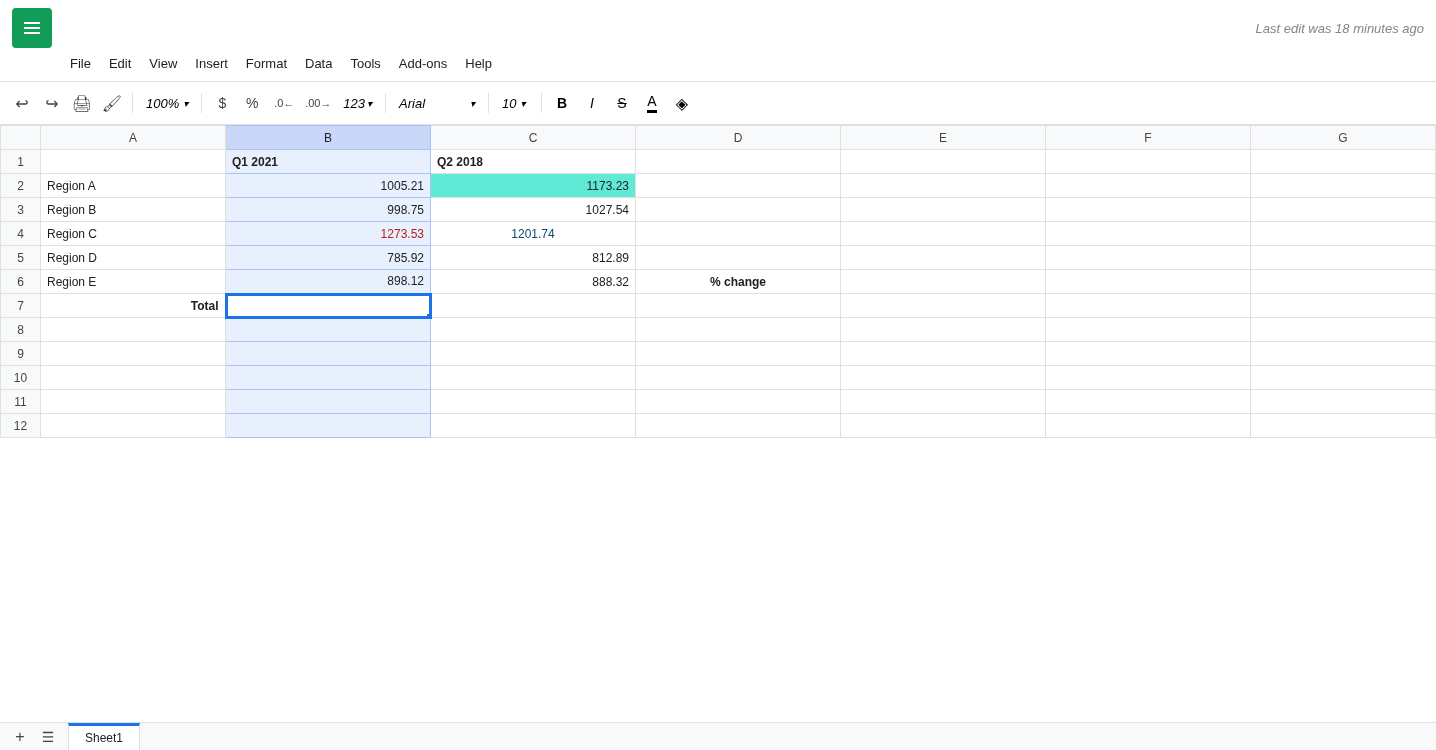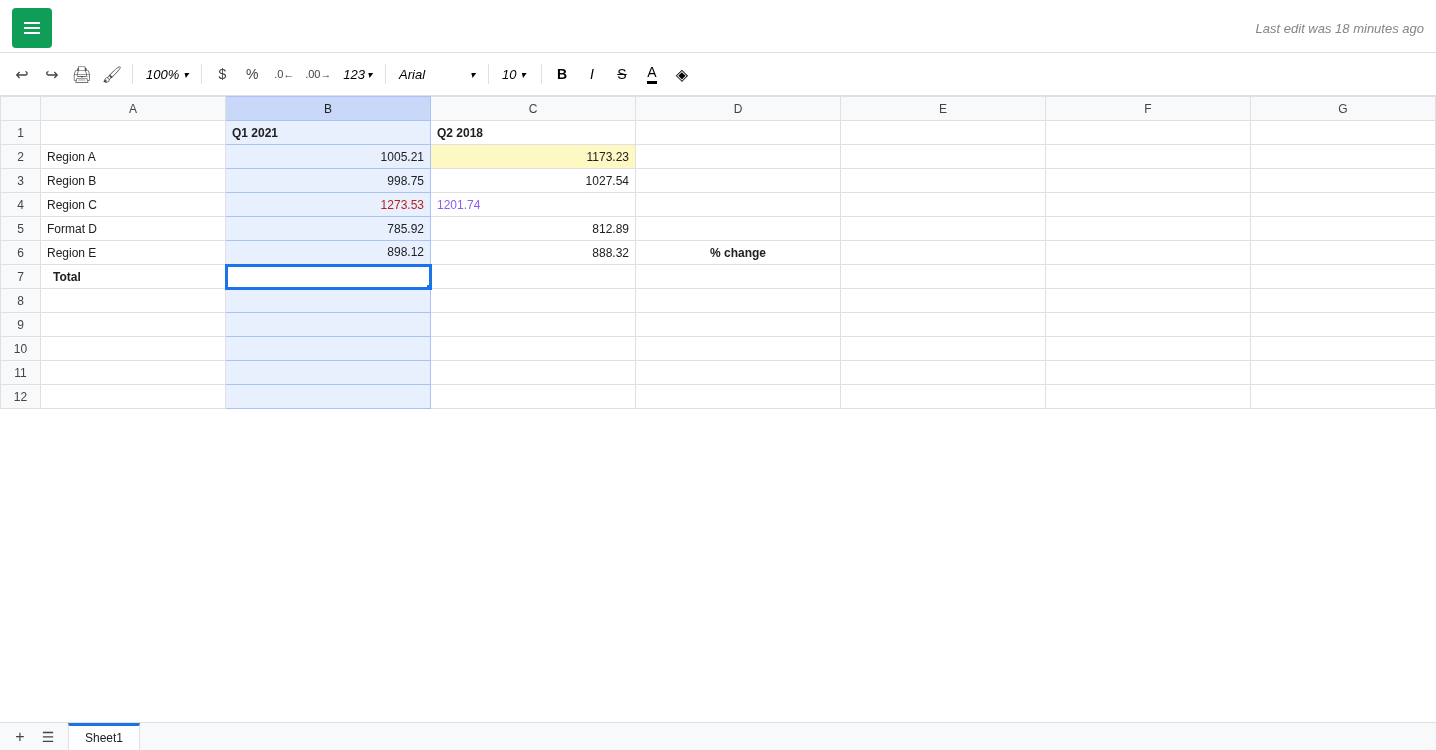--- a/index.html
+++ b/index.html
@@ -63,20 +63,31 @@
         <rect width="24" height="24" rx="2" fill="#0f9d58"></rect>
         <rect x="4" y="6" width="16" height="2" fill="white"></rect>
         <rect x="4" y="11" width="16" height="2" fill="white"></rect>
         <rect x="4" y="16" width="16" height="2" fill="white"></rect>
       </svg>
     </div>
     <div style="flex:1;"></div>
     <span style="font-size:13px; color:#80868b; font-style:italic;">Last edit was 18 minutes ago</span>
   </div>
 
+  <div id="menu-bar" style="display:flex; align-items:center; padding: 0 12px 6px 62px; gap:2px;">
+    <span style="padding:4px 8px; font-size:13px; color:#202124; cursor:pointer; border-radius:4px;">File</span>
+    <span style="padding:4px 8px; font-size:13px; color:#202124; cursor:pointer; border-radius:4px;">Edit</span>
+    <span style="padding:4px 8px; font-size:13px; color:#202124; cursor:pointer; border-radius:4px;">View</span>
+    <span style="padding:4px 8px; font-size:13px; color:#202124; cursor:pointer; border-radius:4px;">Insert</span>
+    <span style="padding:4px 8px; font-size:13px; color:#202124; cursor:pointer; border-radius:4px;">Format</span>
+    <span style="padding:4px 8px; font-size:13px; color:#202124; cursor:pointer; border-radius:4px;">Data</span>
+    <span style="padding:4px 8px; font-size:13px; color:#202124; cursor:pointer; border-radius:4px;">Tools</span>
+    <span style="padding:4px 8px; font-size:13px; color:#202124; cursor:pointer; border-radius:4px;">Add-ons</span>
+    <span style="padding:4px 8px; font-size:13px; color:#202124; cursor:pointer; border-radius:4px;">Help</span>
+  </div>
 
   <div id="toolbar" style="display:flex; align-items:center; padding:4px 8px; border-top:1px solid #e0e0e0; border-bottom:1px solid #e0e0e0; gap:2px; background:#fff; height:44px;">
     <button class="toolbar-btn" title="Undo" style="display:flex;align-items:center;justify-content:center;width:28px;height:28px;border-radius:4px;cursor:pointer;color:#444;font-size:16px;border:none;background:none;">↩</button>
     <button class="toolbar-btn" title="Redo" style="display:flex;align-items:center;justify-content:center;width:28px;height:28px;border-radius:4px;cursor:pointer;color:#444;font-size:16px;border:none;background:none;">↪</button>
     <button class="toolbar-btn" title="Print" style="display:flex;align-items:center;justify-content:center;width:28px;height:28px;border-radius:4px;cursor:pointer;color:#444;font-size:16px;border:none;background:none;">🖨</button>
     <button class="toolbar-btn" title="Paint format" style="display:flex;align-items:center;justify-content:center;width:28px;height:28px;border-radius:4px;cursor:pointer;color:#444;font-size:16px;border:none;background:none;">🖌</button>
     <div style="width:1px;height:20px;background:#e0e0e0;margin:0 4px;"></div>
     <div class="toolbar-select" style="display:flex;align-items:center;gap:4px;padding:2px 6px;border:1px solid transparent;border-radius:4px;cursor:pointer;font-size:13px;">
       <span>100%</span>
       <span style="font-size:10px;">▾</span>
@@ -145,21 +156,21 @@
           <td class="data-cell" style="background:#fff;border:1px solid #e0e0e0;height:24px;"></td>
           <td class="data-cell" style="background:#fff;border:1px solid #e0e0e0;height:24px;"></td>
           <td class="data-cell" style="background:#fff;border:1px solid #e0e0e0;height:24px;"></td>
           <td class="data-cell" style="background:#fff;border:1px solid #e0e0e0;height:24px;"></td>
         </tr>
 
         <tr>
           <td class="row-header" style="background:#f8f9fa;color:#444;text-align:center;font-weight:normal;font-size:12px;border:1px solid #e0e0e0;padding:0 4px;height:24px;">2</td>
           <td class="data-cell text-left" style="color:#202124;background:#fff;text-align:left;border:1px solid #e0e0e0;padding:0 6px;height:24px;font-size:12px;">Region A</td>
           <td class="data-cell col-b-cell text-right" style="color:#202124;background:#e8f0fe;text-align:right;border:1px solid #aac2f5;padding:0 6px;height:24px;font-size:12px;">1005.21</td>
-          <td class="data-cell text-right" style="color:#202124;background:#fef9c3;text-align:right;border:1px solid #e0e0e0;padding:0 6px;height:24px;font-size:12px;">1173.23</td>
+          <td class="data-cell text-right" style="color:#202124;background:#5eead4;text-align:right;border:1px solid #e0e0e0;padding:0 6px;height:24px;font-size:12px;">1173.23</td>
           <td class="data-cell" style="background:#fff;border:1px solid #e0e0e0;height:24px;"></td>
           <td class="data-cell" style="background:#fff;border:1px solid #e0e0e0;height:24px;"></td>
           <td class="data-cell" style="background:#fff;border:1px solid #e0e0e0;height:24px;"></td>
           <td class="data-cell" style="background:#fff;border:1px solid #e0e0e0;height:24px;"></td>
         </tr>
 
         <tr>
           <td class="row-header" style="background:#f8f9fa;color:#444;text-align:center;font-weight:normal;font-size:12px;border:1px solid #e0e0e0;padding:0 4px;height:24px;">3</td>
           <td class="data-cell text-left" style="color:#202124;background:#fff;text-align:left;border:1px solid #e0e0e0;padding:0 6px;height:24px;font-size:12px;">Region B</td>
           <td class="data-cell col-b-cell text-right" style="color:#202124;background:#e8f0fe;text-align:right;border:1px solid #aac2f5;padding:0 6px;height:24px;font-size:12px;">998.75</td>
@@ -167,30 +178,30 @@
           <td class="data-cell" style="background:#fff;border:1px solid #e0e0e0;height:24px;"></td>
           <td class="data-cell" style="background:#fff;border:1px solid #e0e0e0;height:24px;"></td>
           <td class="data-cell" style="background:#fff;border:1px solid #e0e0e0;height:24px;"></td>
           <td class="data-cell" style="background:#fff;border:1px solid #e0e0e0;height:24px;"></td>
         </tr>
 
         <tr>
           <td class="row-header" style="background:#f8f9fa;color:#444;text-align:center;font-weight:normal;font-size:12px;border:1px solid #e0e0e0;padding:0 4px;height:24px;">4</td>
           <td class="data-cell text-left" style="color:#202124;background:#fff;text-align:left;border:1px solid #e0e0e0;padding:0 6px;height:24px;font-size:12px;">Region C</td>
           <td class="data-cell col-b-cell text-right" style="color:#b91c1c;background:#e8f0fe;text-align:right;border:1px solid #aac2f5;padding:0 6px;height:24px;font-size:12px;">1273.53</td>
-          <td class="data-cell text-right" style="color:#8b5cf6;background:#fff;text-align:left;border:1px solid #e0e0e0;padding:0 6px;height:24px;font-size:12px;">1201.74</td>
+          <td class="data-cell text-right" style="color:#0c4a6e;background:#fff;text-align:center;border:1px solid #e0e0e0;padding:0 6px;height:24px;font-size:12px;">1201.74</td>
           <td class="data-cell" style="background:#fff;border:1px solid #e0e0e0;height:24px;"></td>
           <td class="data-cell" style="background:#fff;border:1px solid #e0e0e0;height:24px;"></td>
           <td class="data-cell" style="background:#fff;border:1px solid #e0e0e0;height:24px;"></td>
           <td class="data-cell" style="background:#fff;border:1px solid #e0e0e0;height:24px;"></td>
         </tr>
 
         <tr>
           <td class="row-header" style="background:#f8f9fa;color:#444;text-align:center;font-weight:normal;font-size:12px;border:1px solid #e0e0e0;padding:0 4px;height:24px;">5</td>
-          <td class="data-cell text-left" style="color:#202124;background:#fff;text-align:left;border:1px solid #e0e0e0;padding:0 6px;height:24px;font-size:12px;">Format D</td>
+          <td class="data-cell text-left" style="color:#202124;background:#fff;text-align:left;border:1px solid #e0e0e0;padding:0 6px;height:24px;font-size:12px;">Region D</td>
           <td class="data-cell col-b-cell text-right" style="color:#202124;background:#e8f0fe;text-align:right;border:1px solid #aac2f5;padding:0 6px;height:24px;font-size:12px;">785.92</td>
           <td class="data-cell text-right" style="color:#202124;background:#fff;text-align:right;border:1px solid #e0e0e0;padding:0 6px;height:24px;font-size:12px;">812.89</td>
           <td class="data-cell" style="background:#fff;border:1px solid #e0e0e0;height:24px;"></td>
           <td class="data-cell" style="background:#fff;border:1px solid #e0e0e0;height:24px;"></td>
           <td class="data-cell" style="background:#fff;border:1px solid #e0e0e0;height:24px;"></td>
           <td class="data-cell" style="background:#fff;border:1px solid #e0e0e0;height:24px;"></td>
         </tr>
 
         <tr>
           <td class="row-header" style="background:#f8f9fa;color:#444;text-align:center;font-weight:normal;font-size:12px;border:1px solid #e0e0e0;padding:0 4px;height:24px;">6</td>
@@ -198,21 +209,21 @@
           <td class="data-cell col-b-cell text-right" style="color:#202124;background:#e8f0fe;text-align:right;border:1px solid #aac2f5;padding:0 6px;height:24px;font-size:12px;">898.12</td>
           <td class="data-cell text-right" style="color:#202124;background:#fff;text-align:right;border:1px solid #e0e0e0;padding:0 6px;height:24px;font-size:12px;">888.32</td>
           <td class="data-cell bold" style="color:#202124;background:#fff;text-align:center;border:1px solid #e0e0e0;padding:0 6px;height:24px;font-size:12px;font-weight:bold;">% change</td>
           <td class="data-cell" style="background:#fff;border:1px solid #e0e0e0;height:24px;"></td>
           <td class="data-cell" style="background:#fff;border:1px solid #e0e0e0;height:24px;"></td>
           <td class="data-cell" style="background:#fff;border:1px solid #e0e0e0;height:24px;"></td>
         </tr>
 
         <tr>
           <td class="row-header" style="background:#f8f9fa;color:#444;text-align:center;font-weight:normal;font-size:12px;border:1px solid #e0e0e0;padding:0 4px;height:24px;">7</td>
-          <td class="data-cell bold" style="color:#202124;background:#fff;text-align:left;border:1px solid #e0e0e0;padding:0 12px;height:24px;font-size:12px;font-weight:bold;">Total</td>
+          <td class="data-cell bold" style="color:#202124;background:#fff;text-align:right;border:1px solid #e0e0e0;padding:0 6px;height:24px;font-size:12px;font-weight:bold;">Total</td>
           <td class="data-cell col-b-cell active-cell" style="color:#202124;background:#fff;border:2px solid #1a73e8;padding:0 6px;height:24px;font-size:12px;position:relative;">
 
             <div style="position:absolute;right:-4px;bottom:-4px;width:7px;height:7px;background:#1a73e8;z-index:10;"></div>
           </td>
           <td class="data-cell" style="background:#fff;border:1px solid #e0e0e0;height:24px;"></td>
           <td class="data-cell" style="background:#fff;border:1px solid #e0e0e0;height:24px;"></td>
           <td class="data-cell" style="background:#fff;border:1px solid #e0e0e0;height:24px;"></td>
           <td class="data-cell" style="background:#fff;border:1px solid #e0e0e0;height:24px;"></td>
           <td class="data-cell" style="background:#fff;border:1px solid #e0e0e0;height:24px;"></td>
         </tr>

